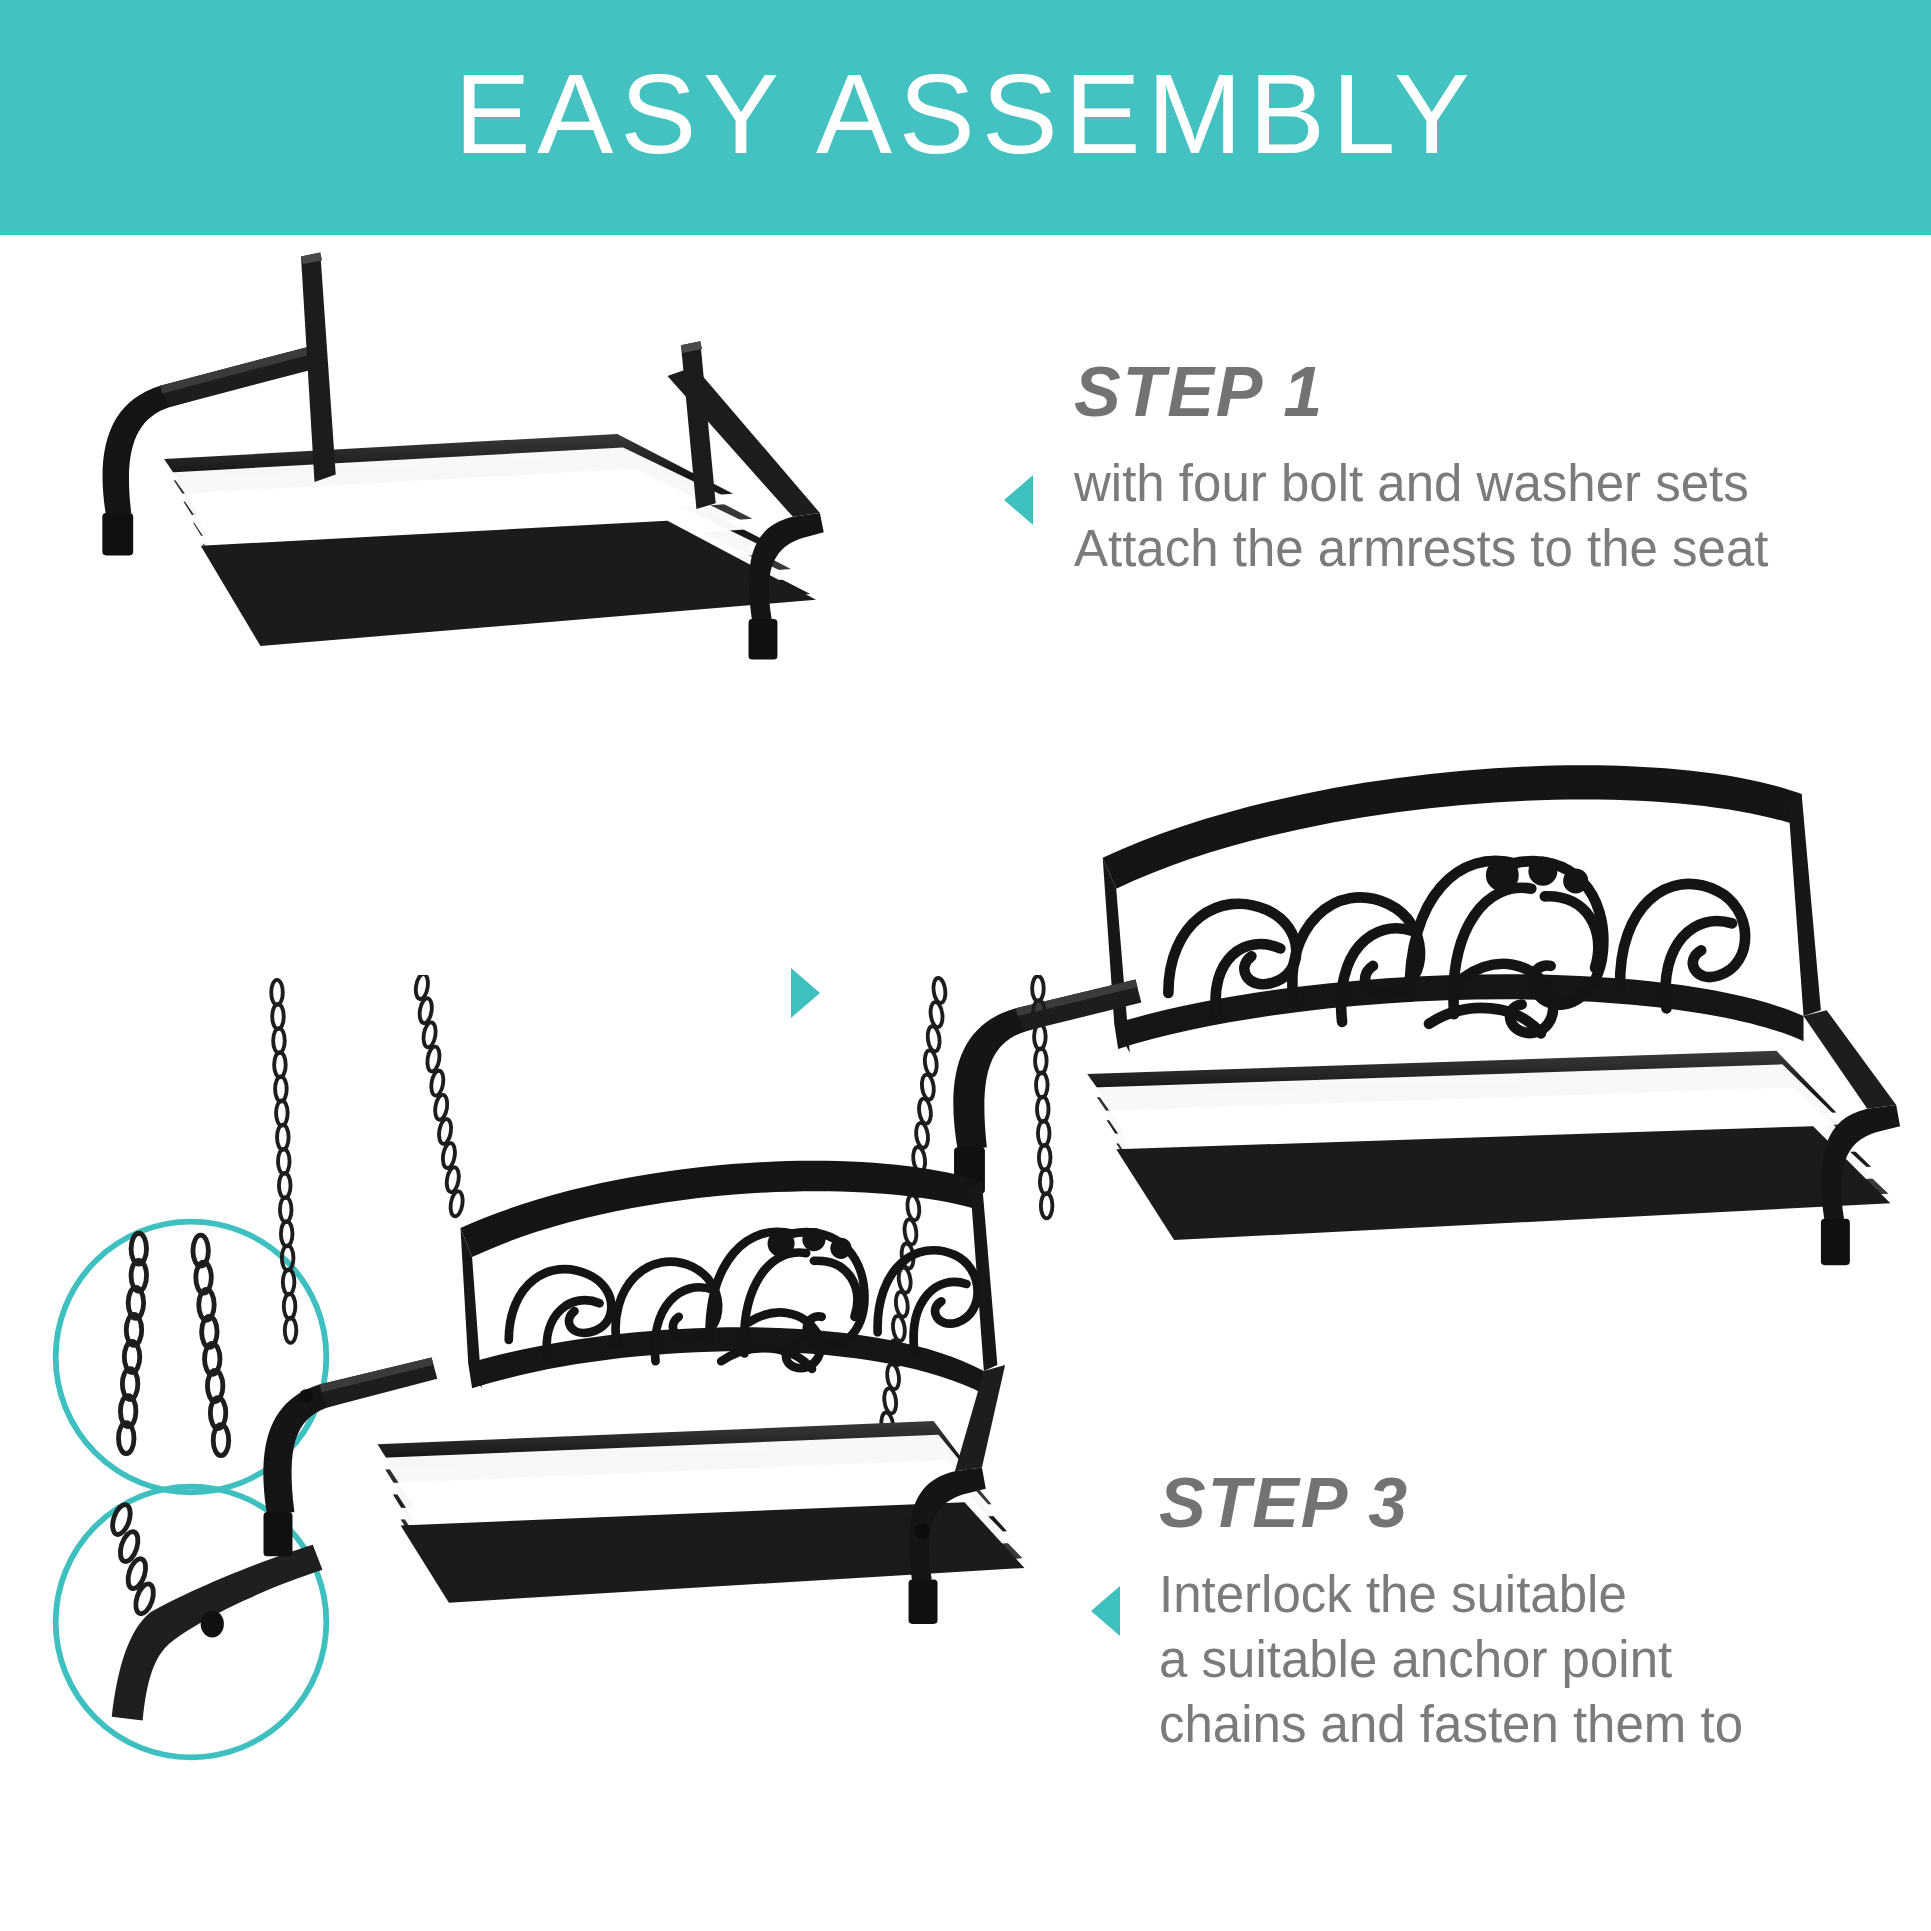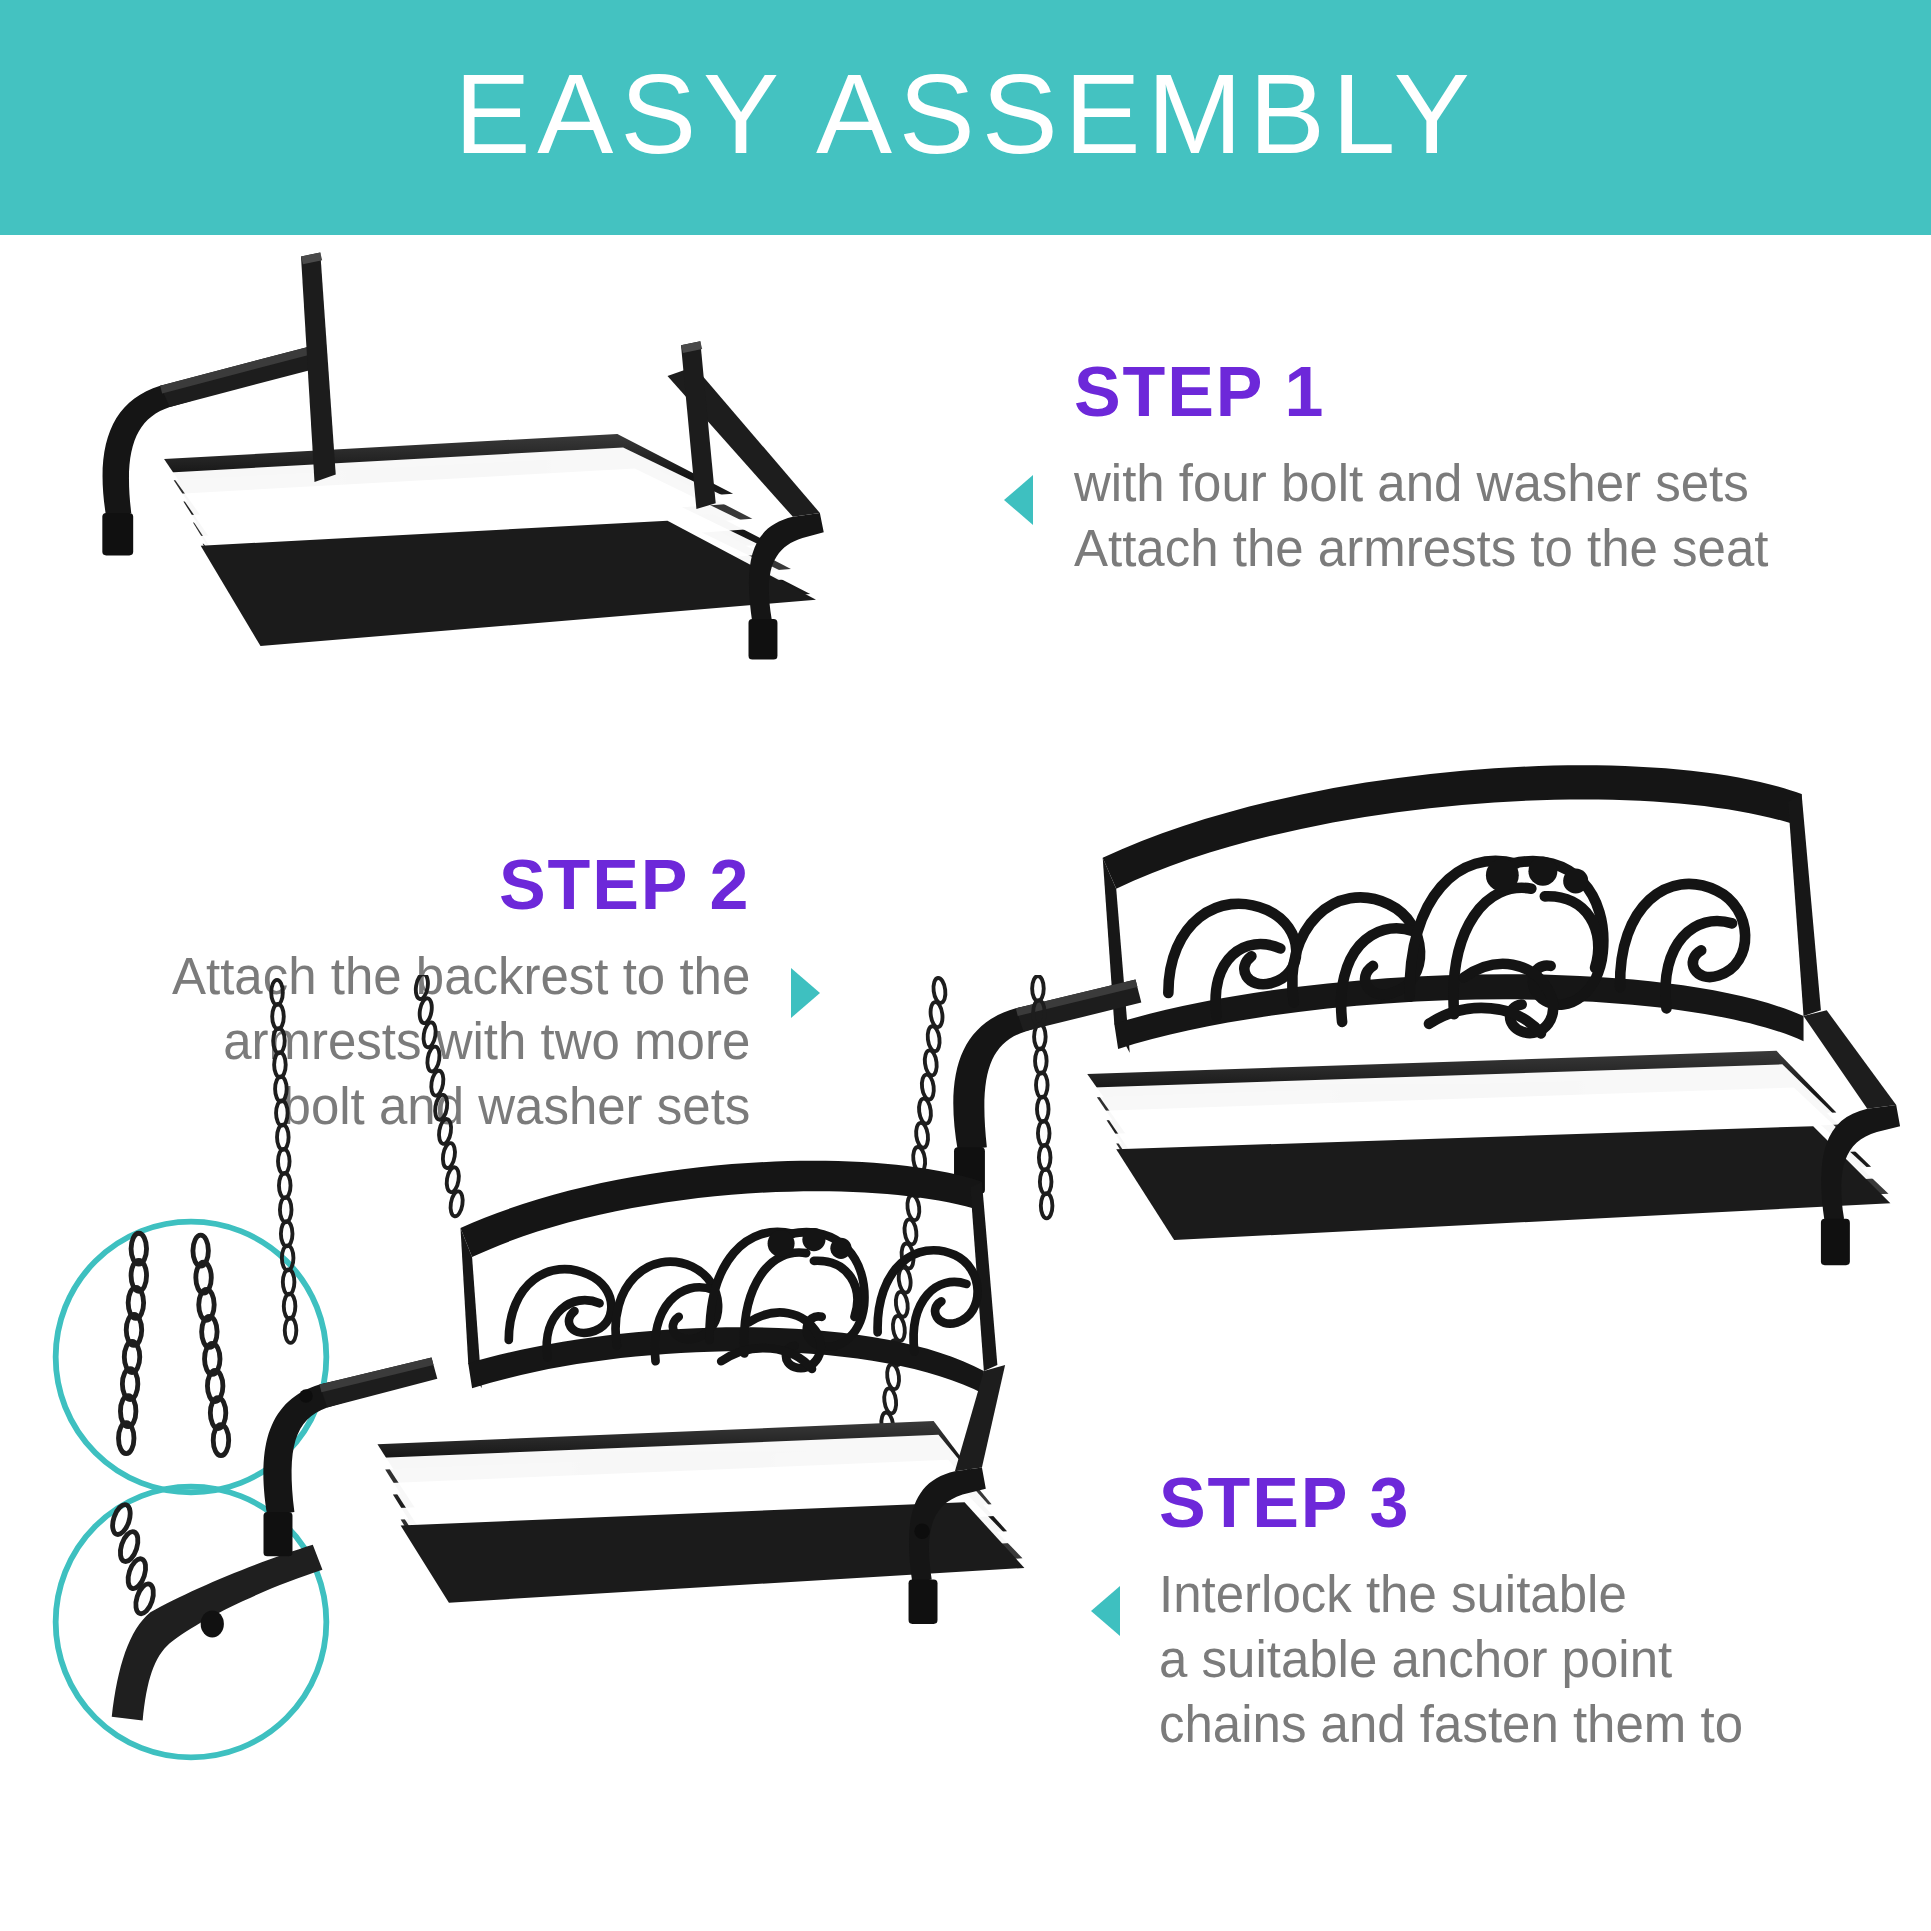--- a/index.html
+++ b/index.html
@@ -18,27 +18,28 @@
   #banner-title{
     color:#ffffff;
     font-size:114px;
     letter-spacing:6.8px;
     font-weight:400;
     line-height:1;
     white-space:nowrap;
     transform:translateY(-3.9px);
   }
   .step-head{
-    color:#6d28d9;
+    color:#737373;
     font-size:70px;
     font-weight:700;
     letter-spacing:1.9px;
     line-height:1;
     margin:0 0 25px 0;
     white-space:nowrap;
+    font-style:italic;
   }
   .step-body{
     color:#7b7b7b;
     font-size:51px;
     font-weight:300;
     line-height:1.27;
     margin:0;
   }
   .arrow{
     width:0;height:0;
@@ -208,26 +209,20 @@
   </g>
 
   <g>
     <path d="M930 506 C920 436 930 398 974 388 L1004 384 L1008 406 L984 412 C950 422 942 450 950 502 Z" fill="#151515"></path>
     <rect x="926" y="502" width="30" height="48" rx="4" fill="#101010"></rect>
     <polygon points="908,292 974,388 1004,384 932,286" fill="#1d1d1d"></polygon>
   </g>
 </svg>
 
 <div id="step2">
-  <div class="txt">
-    <div class="step-head">STEP 2</div>
-    <div class="step-body">Attach the backrest to the</div>
-    <div class="step-body">armrests with two more</div>
-    <div class="step-body">bolt and washer sets</div>
-  </div>
   <div class="arrow arrow-right"></div>
 </div>
 
 <svg id="detail-chains" class="illus" viewBox="0 0 300 300">
   <circle cx="150" cy="150" r="140" fill="none" stroke="#3ec0c0" stroke-width="6"></circle>
   <g fill="none" stroke="#1d1d1d" stroke-width="5">
     <ellipse cx="96" cy="38" rx="8" ry="16"></ellipse>
       <ellipse cx="96" cy="66" rx="8" ry="16"></ellipse>
     <ellipse cx="93" cy="94" rx="8" ry="16"></ellipse>
       <ellipse cx="91" cy="122" rx="8" ry="16"></ellipse>

